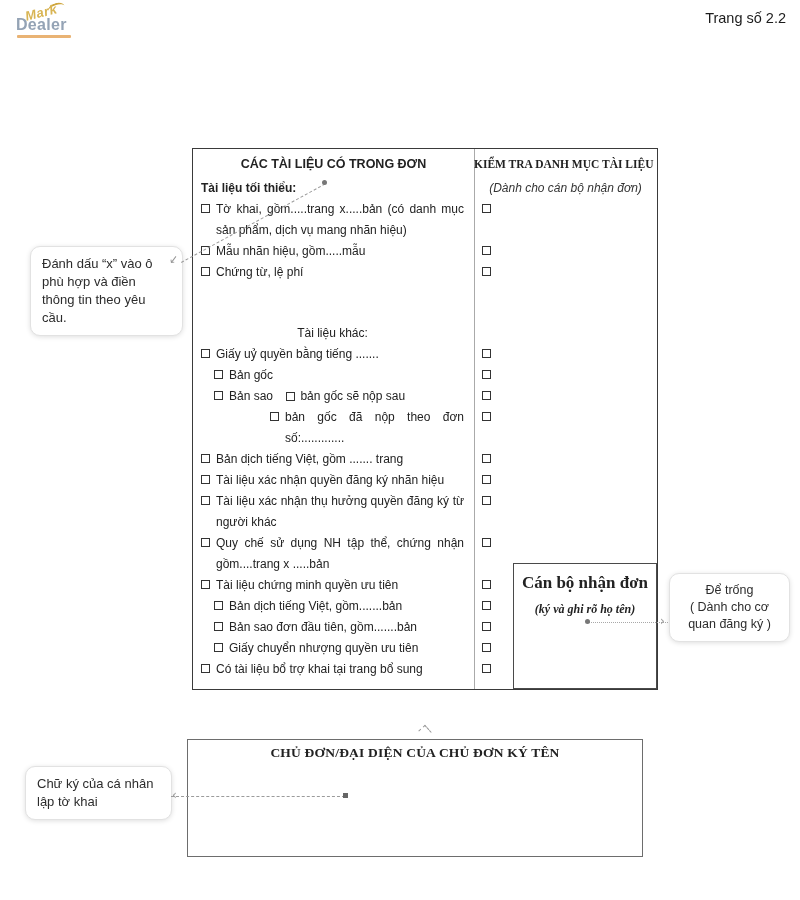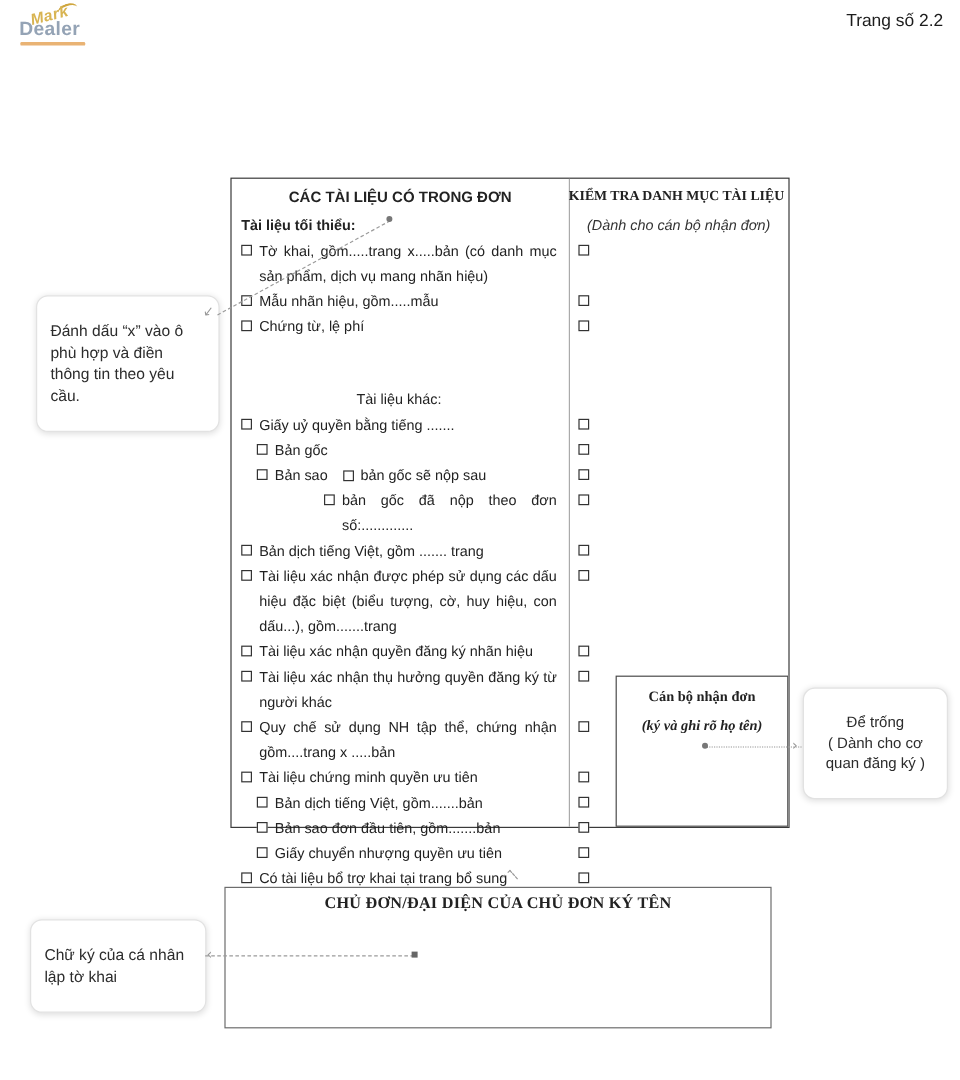--- a/index.html
+++ b/index.html
@@ -45,33 +45,33 @@
   .indent-0 .cb.lead{left:8px;}
   .indent-1 .cb.lead{left:21px;}
   .indent-2 .cb.lead{left:77px;}
   .cb.inline{margin:0 5px 0 10px;vertical-align:-1px;}
   .cr .cb{position:absolute;left:8px;top:5px;}
 
   
   .canbo{position:absolute;left:320px;top:414px;width:144px;height:126px;
          border:1.5px solid #4a4a4a;background:#fff;box-sizing:border-box;
          text-align:center;font-family:"Liberation Serif",serif;z-index:3;}
-  .canbo-title{font-weight:bold;font-size:12px;margin-top:9px;}
+  .canbo-title{font-weight:bold;font-size:17px;margin-top:9px;}
   .canbo-sub{font-style:italic;font-weight:bold;font-size:12px;margin-top:9px;}
 
   
   .signbox{position:absolute;left:187px;top:739px;width:456px;height:118px;
            border:1.3px solid #6d6d6d;box-sizing:border-box;text-align:center;}
   .signbox-title{font-family:"Liberation Serif",serif;font-weight:bold;
                  font-size:13.5px;margin-top:5px;letter-spacing:.2px;}
 
   
   .callout{position:absolute;background:#fff;border:1px solid #e2e2e2;border-radius:10px;
            box-shadow:0 1px 5px rgba(0,0,0,.13);font-size:13px;color:#2c2c2c;
-           padding:20px 11px;line-height:18px;box-sizing:border-box;}
+           padding:8px 11px;line-height:18px;box-sizing:border-box;}
   .co1{left:30px;top:246px;width:153px;}
   .co2{left:669px;top:573px;width:121px;text-align:center;font-size:12.5px;line-height:17px;}
   .co3{left:25px;top:766px;width:147px;}
 
   
   .conn{position:absolute;transform-origin:0 0;z-index:5;}
   .dash{border-top:1.5px dashed #9b9b9b;}
   .dots{border-top:1.5px dotted #a8a8a8;}
   .conn1{left:181px;top:262px;width:164px;transform:rotate(-28.6deg);}
   .conn2{left:588px;top:622px;width:80px;}
@@ -206,25 +206,20 @@
       <span class="cb lead"></span>
       <span class="txt main">Bản dịch tiếng Việt, gồm ....... trang</span>
       
     </div>
     <div class="cr">
       <span class="cb"></span>
     </div>
   </div>
 
   <div class="row item">
-    <div class="cl indent-0">
-      <span class="cb lead"></span>
-      <span class="txt main">Tài liệu xác nhận được phép sử dụng các dấu hiệu đặc biệt (biểu tượng, cờ, huy hiệu, con dấu...), gồm.......trang</span>
-      
-    </div>
     <div class="cr">
       <span class="cb"></span>
     </div>
   </div>
 
   <div class="row item">
     <div class="cl indent-0">
       <span class="cb lead"></span>
       <span class="txt main">Tài liệu xác nhận quyền đăng ký nhãn hiệu</span>
       

